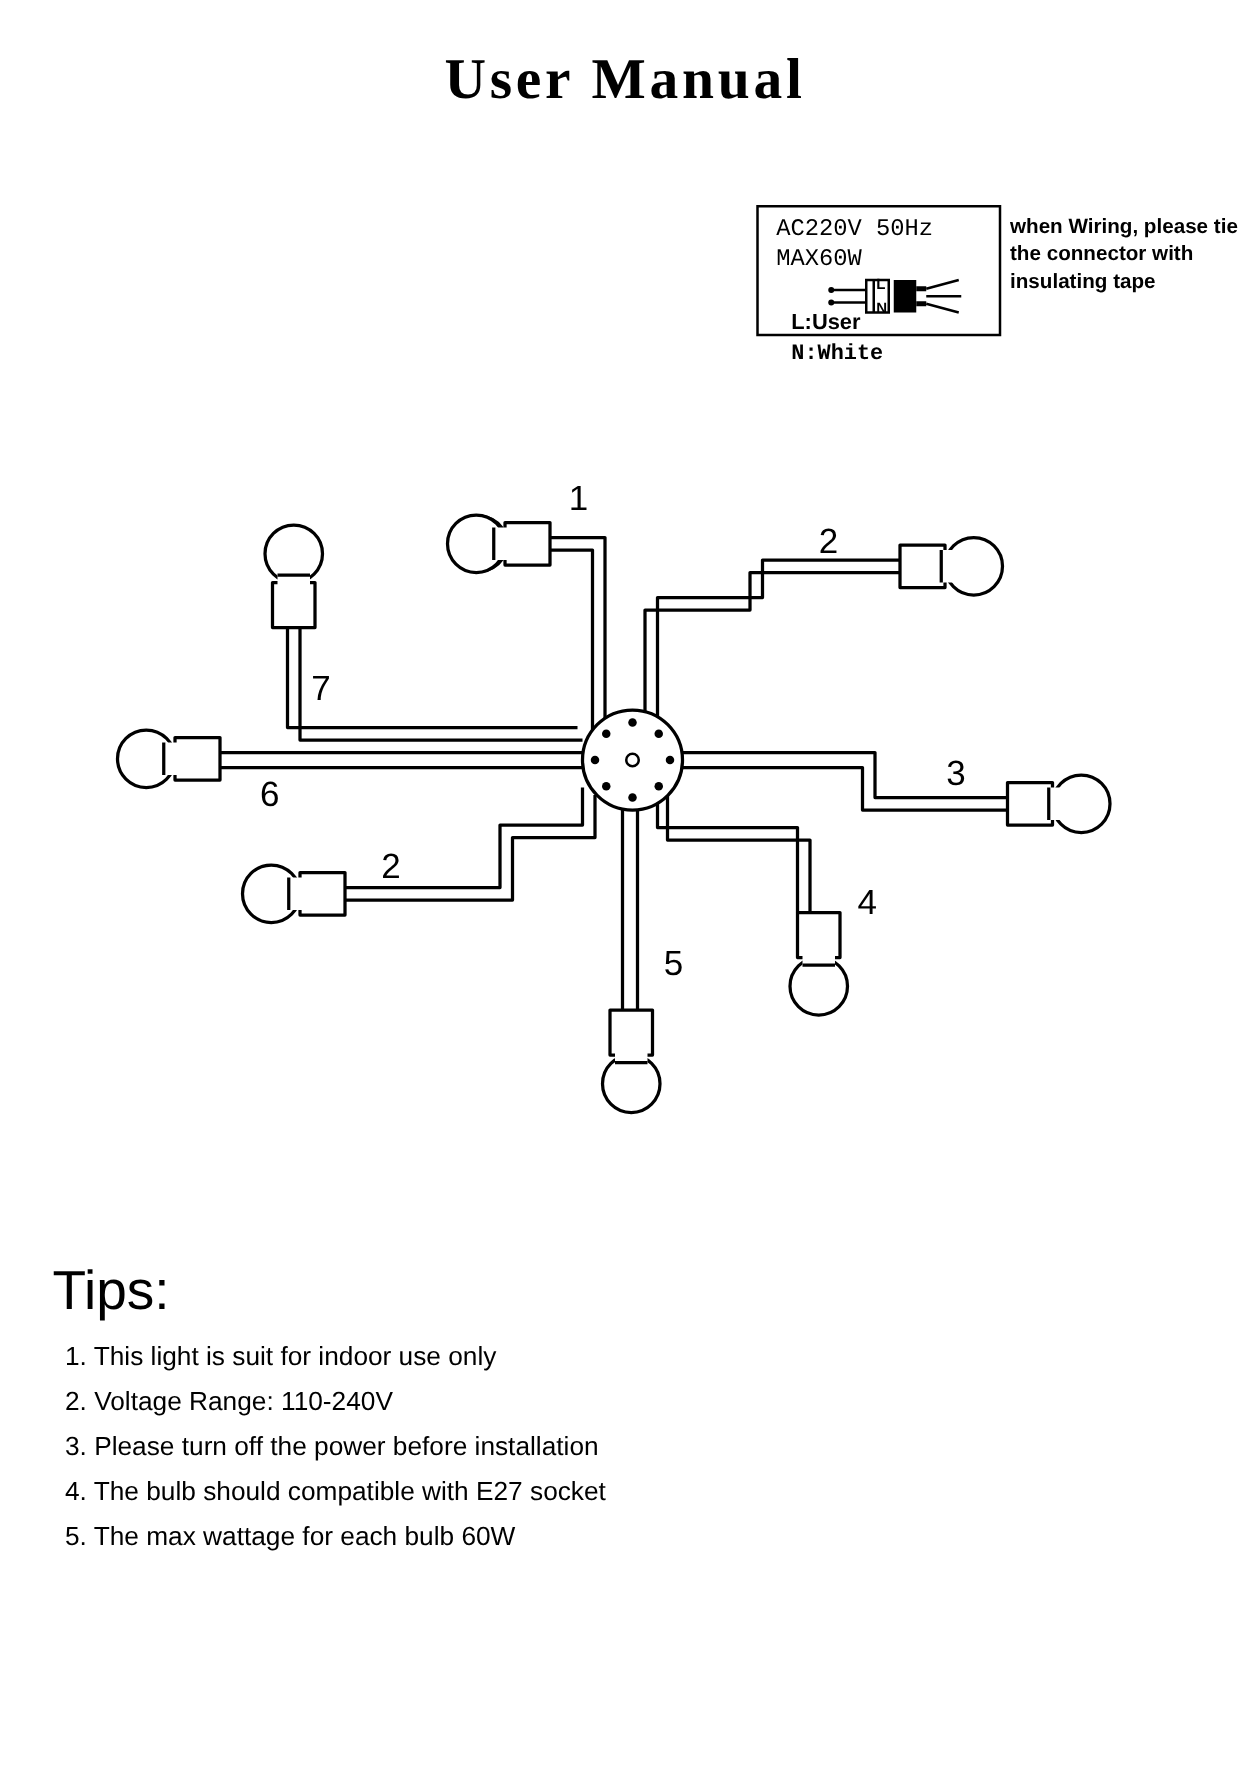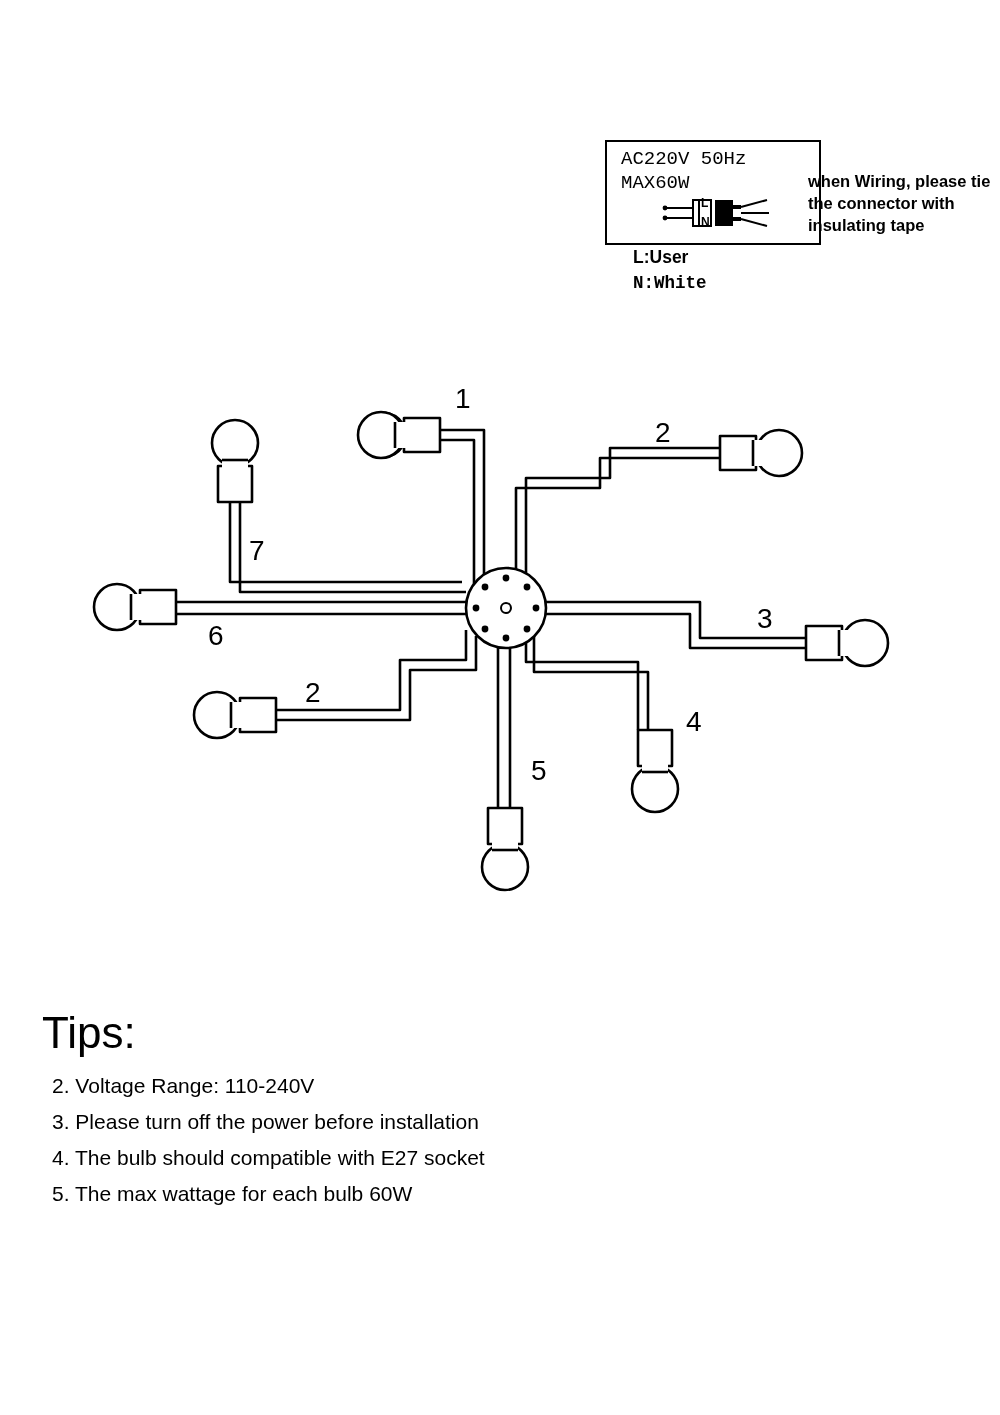--- a/index.html
+++ b/index.html
@@ -36,22 +36,22 @@
     left: 22px;
     top: 152px;
     font-size: 29px;
     font-weight: bold;
     font-family: "Liberation Sans", sans-serif;
   }
   
   .spec-box {
     position: absolute;
     left: 605px;
-    top: 140px;
-    width: 216px;
+    top: 164px;
+    width: 196px;
     height: 105px;
     border: 2px solid #000;
     box-sizing: border-box;
   }
   .spec-line1 {
     position: absolute;
     left: 14px;
     top: 6px;
     font-size: 19px;
     font-family: "Liberation Mono", monospace;
@@ -116,20 +116,21 @@
     font-family: "Liberation Sans", sans-serif;
     font-size: 28px;
     fill: #000;
   }
 </style>
 </head>
 <body>
 
 <div id="page">
 
+  <div class="title">User Manual</div>
 
 
   <div class="spec-box">
     <div class="spec-line1">AC220V 50Hz</div>
     <div class="spec-line2">MAX60W</div>
     <svg width="196" height="46" viewBox="0 0 196 46" style="position:absolute; left:0; top:52px;">
 
       <line x1="60" y1="14" x2="86" y2="14" stroke="#000" stroke-width="2"></line>
       <line x1="60" y1="24" x2="86" y2="24" stroke="#000" stroke-width="2"></line>
 
@@ -237,19 +238,20 @@
     <text class="num" x="208" y="315">6</text>
     <text class="num" x="305" y="372">2</text>
     <text class="num" x="757" y="298">3</text>
     <text class="num" x="686" y="401">4</text>
     <text class="num" x="531" y="450">5</text>
   </svg>
   </div>
 
   <div class="tips-heading">Tips:</div>
   <div class="tips-list">
+    <div class="tip-item">1. This light is suit for indoor use only</div>
     <div class="tip-item">2. Voltage Range: 110-240V</div>
     <div class="tip-item">3. Please turn off the power before installation</div>
     <div class="tip-item">4. The bulb should compatible with E27 socket</div>
     <div class="tip-item">5. The max wattage for each bulb 60W</div>
   </div>
 
 </div>
 
 </body></html>

